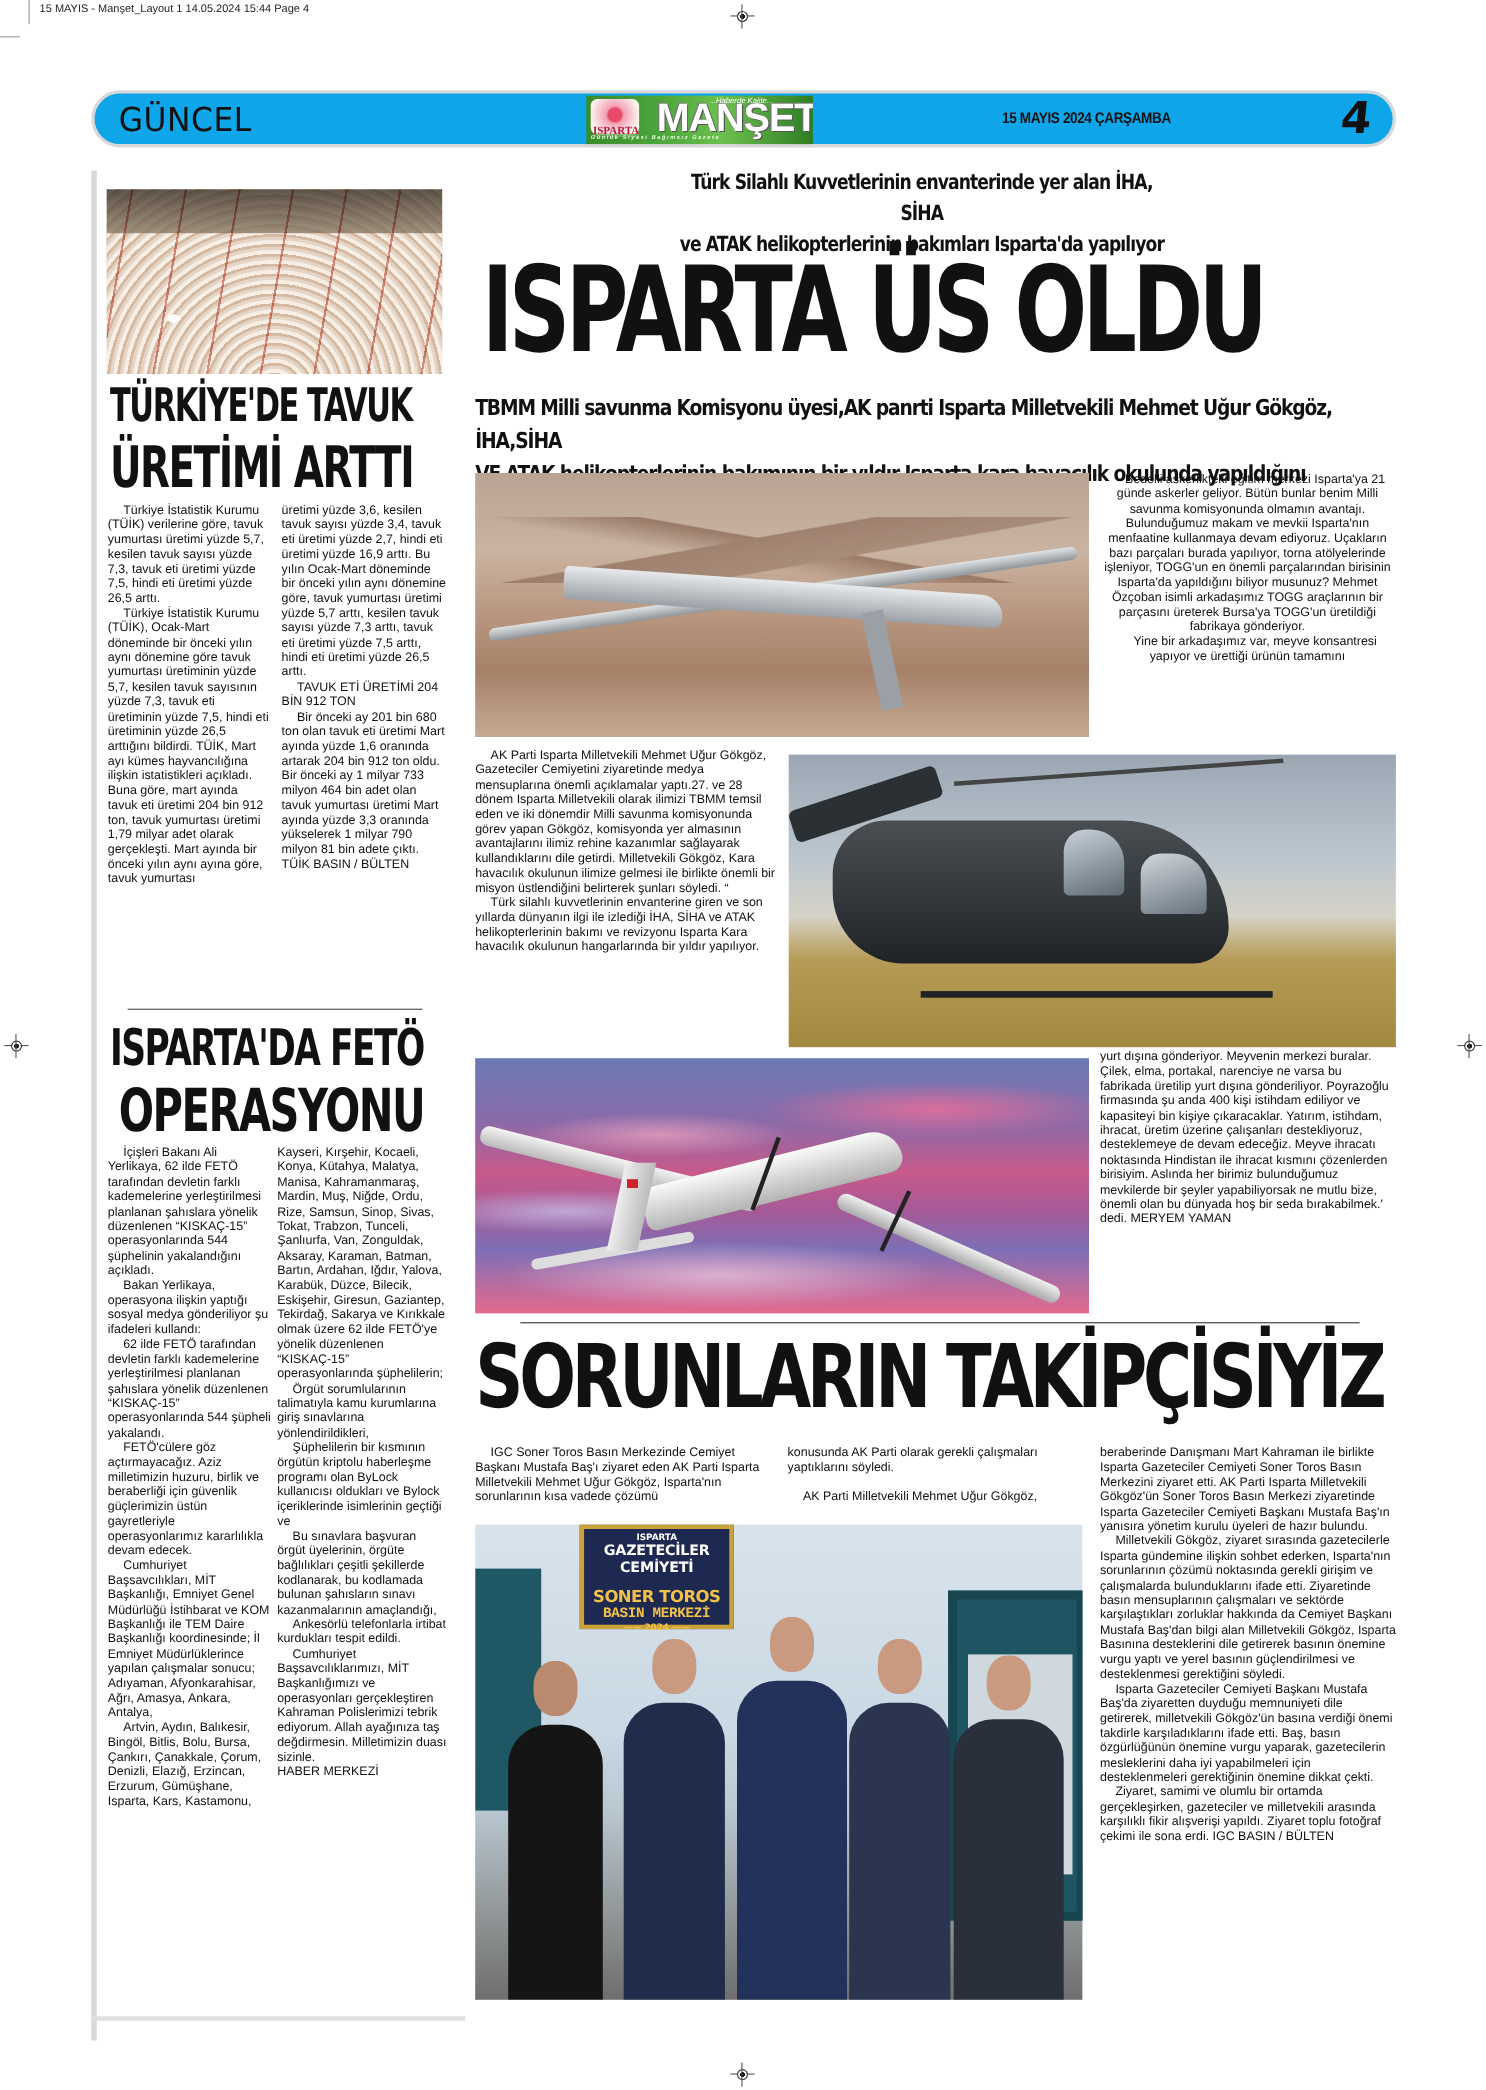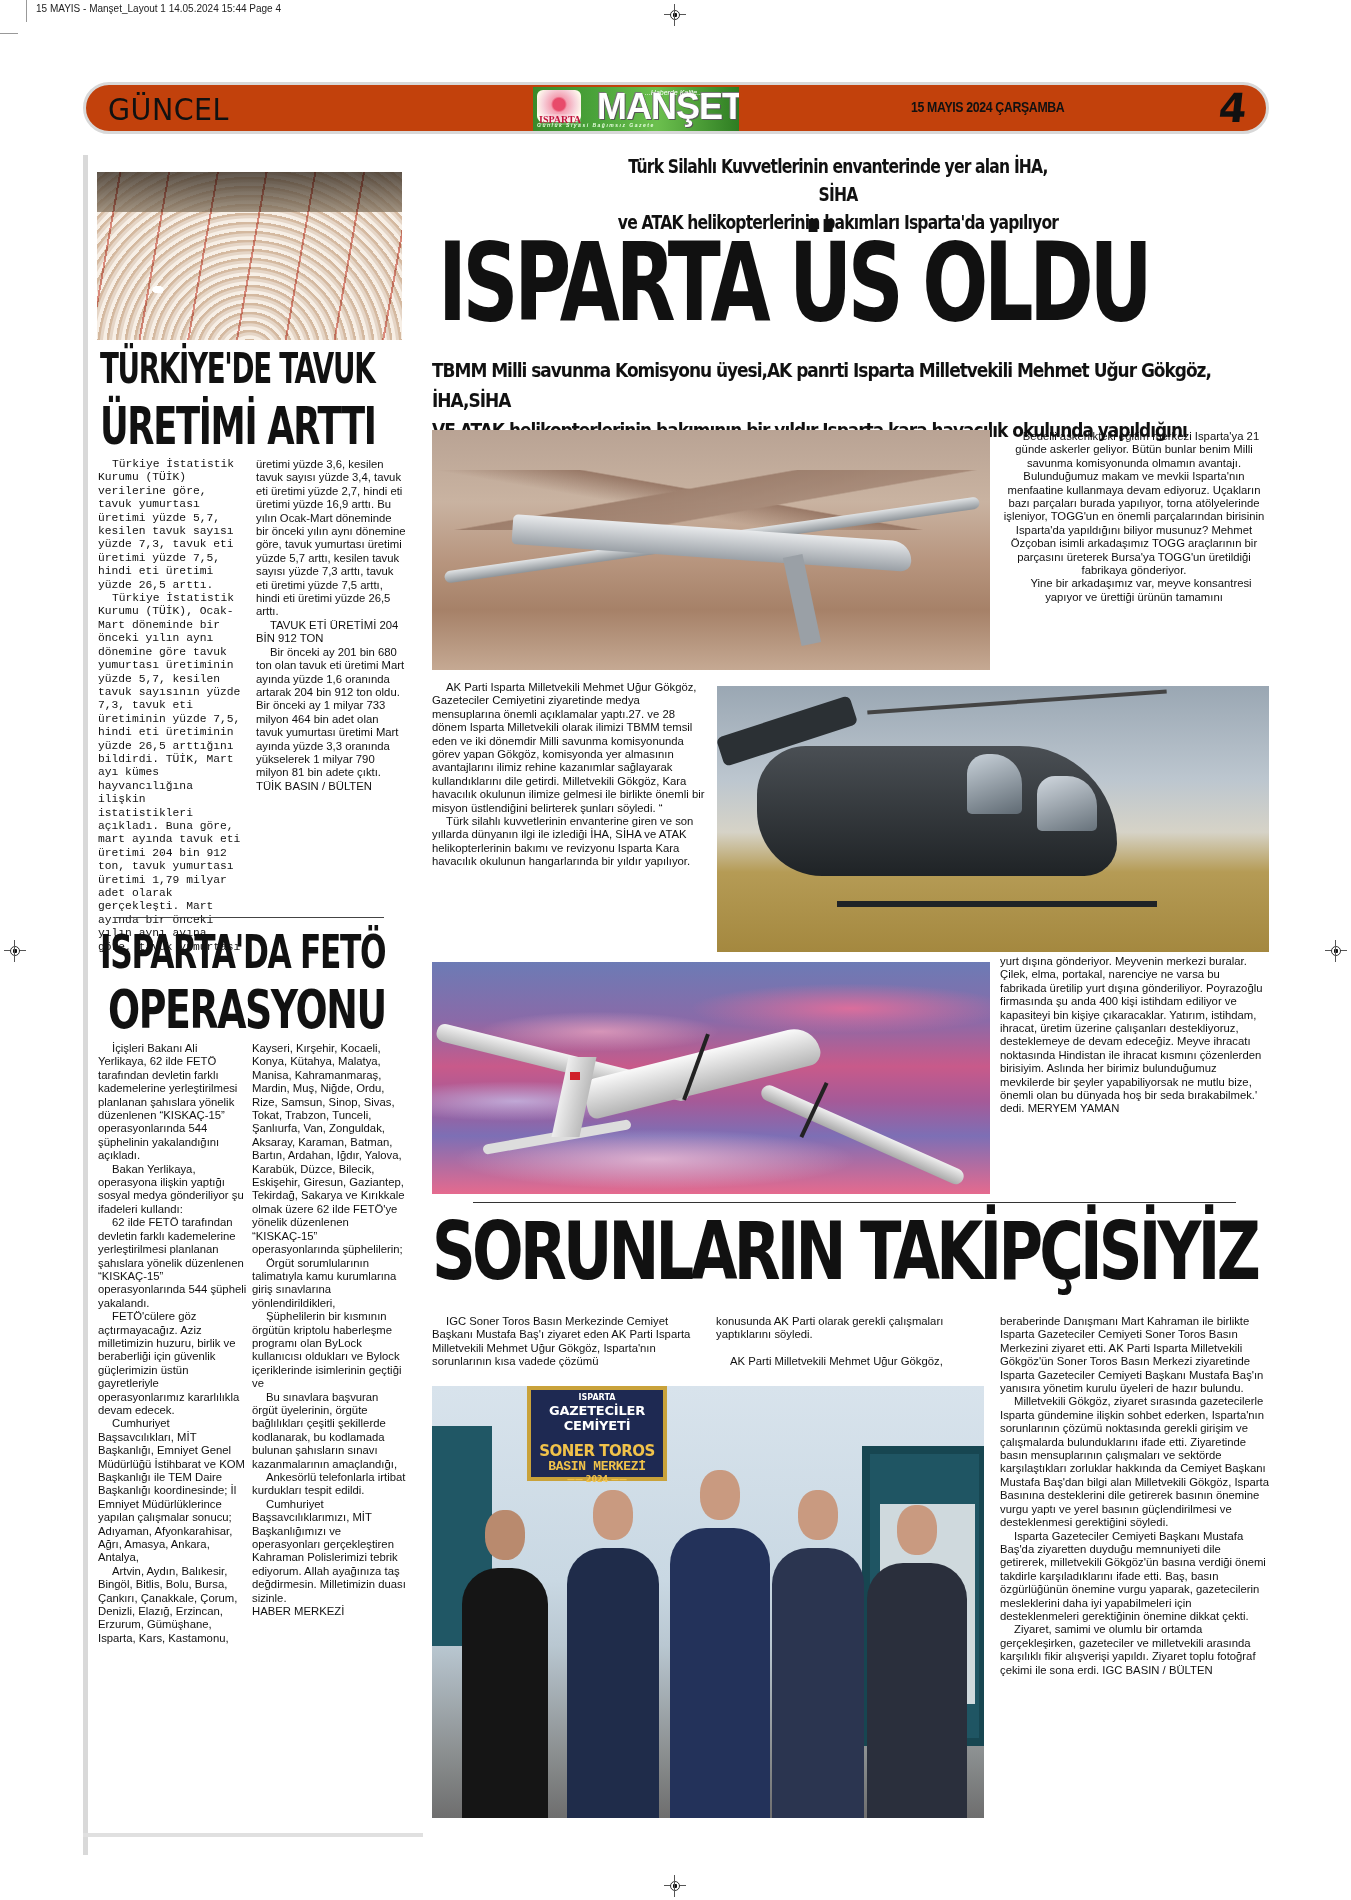--- a/index.html
+++ b/index.html
@@ -8,21 +8,21 @@
 
   .slug { position: absolute; left: 36px; top: 3px; font-size: 10px; color: #222; }
   .slug-rule { position: absolute; left: 26px; top: 0; width: 1px; height: 22px; background: #999; }
   .crop-tl { position: absolute; left: 0; top: 33px; width: 18px; height: 1px; background: #999; }
   .reg { position: absolute; width: 22px; height: 22px; }
   .reg::before { content: ""; position: absolute; left: 0; top: 10px; width: 22px; height: 1px; background: #555; }
   .reg::after { content: ""; position: absolute; left: 10px; top: 0; width: 1px; height: 22px; background: #555; }
   .reg span { position: absolute; left: 6px; top: 6px; width: 10px; height: 10px; border: 1px solid #333; border-radius: 50%; background: radial-gradient(circle, #111 0 2px, #fff 2.5px); }
 
   
-  .header { position: absolute; left: 83px; top: 82px; width: 1186px; height: 52px; border: 3px solid #d8d8d8; border-radius: 28px; background: #c2410c; }
+  .header { position: absolute; left: 83px; top: 82px; width: 1186px; height: 52px; border: 3px solid #d8d8d8; border-radius: 28px; background: #0ea5e9; }
   .section-name { position: absolute; left: 22px; top: 7px; font-family: "DejaVu Sans", sans-serif; font-size: 30px; letter-spacing: 0.5px; color: #111; font-weight: normal; transform: scaleX(0.95); transform-origin: left; }
   .logo { position: absolute; left: 447px; top: 2px; width: 206px; height: 44px; background: linear-gradient(90deg, #3a8a2a 0%, #4aa33a 30%, #6cc04e 60%, #2e7d22 100%); overflow: hidden; }
   .logo .rose { position: absolute; left: 4px; top: 3px; width: 44px; height: 32px; border-radius: 6px; background: radial-gradient(circle at 50% 45%, #e84a6a 0 6px, #f3a0b2 8px, #f7d1da 16px, #ffe 24px); }
   .logo .isparta { position: absolute; left: 6px; top: 27px; font-family: "Liberation Serif", serif; font-size: 10px; font-weight: bold; color: #c0143c; background: #fff3; }
   .logo .haberde { position: absolute; left: 112px; top: 2px; font-size: 7px; font-style: italic; color: #fff; }
   .logo .mname { position: absolute; left: 64px; top: 2px; font-size: 36px; font-weight: bold; color: #fff; letter-spacing: -1px; text-shadow: 1px 1px 0 #555, -1px -1px 0 #777; line-height: 36px; }
   .logo .tag { position: absolute; left: 4px; top: 35px; font-size: 5px; font-style: italic; font-weight: bold; color: #e8ffe0; letter-spacing: 1.5px; }
   .date { position: absolute; left: 825px; top: 14px; font-size: 14px; font-weight: bold; letter-spacing: -0.4px; transform: scaleX(0.88); transform-origin: left; }
   .page-num { position: absolute; left: 1133px; top: 0px; font-size: 40px; font-weight: 900; font-family: "DejaVu Sans", sans-serif; transform: skewX(-6deg); }
 
@@ -125,21 +125,21 @@
 <div class="left-frame"></div>
 <div class="left-bottom-rule"></div>
 
 <div class="img chicken-photo" title="Tavuk çiftliği (kümes) fotoğrafı">
   <div class="roof"></div>
   <div class="rows"></div>
 </div>
 <div class="headline-black" style="left:100px;top:344px;font-size:42px;transform:scaleX(0.66);">TÜRKİYE'DE TAVUK</div>
 <div class="headline-black" style="left:100px;top:396px;font-size:52px;transform:scaleX(0.68);">ÜRETİMİ ARTTI</div>
 
-<div class="bodytext" style="left:98px;top:458px;width:148px;font-family:Liberation Mono, monospace;">
+<div class="bodytext" style="left:98px;top:458px;width:148px;">
   <p>Türkiye İstatistik Kurumu (TÜİK) verilerine göre, tavuk yumurtası üretimi yüzde 5,7, kesilen tavuk sayısı yüzde 7,3, tavuk eti üretimi yüzde 7,5, hindi eti üretimi yüzde 26,5 arttı.</p>
   <p>Türkiye İstatistik Kurumu (TÜİK), Ocak-Mart döneminde bir önceki yılın aynı dönemine göre tavuk yumurtası üretiminin yüzde 5,7, kesilen tavuk sayısının yüzde 7,3, tavuk eti üretiminin yüzde 7,5, hindi eti üretiminin yüzde 26,5 arttığını bildirdi. TÜİK, Mart ayı kümes hayvancılığına ilişkin istatistikleri açıkladı. Buna göre, mart ayında tavuk eti üretimi 204 bin 912 ton, tavuk yumurtası üretimi 1,79 milyar adet olarak gerçekleşti. Mart ayında bir önceki yılın aynı ayına göre, tavuk yumurtası</p>
 </div>
 <div class="bodytext" style="left:256px;top:458px;width:150px;">
   <p class="noind">üretimi yüzde 3,6, kesilen tavuk sayısı yüzde 3,4, tavuk eti üretimi yüzde 2,7, hindi eti üretimi yüzde 16,9 arttı. Bu yılın Ocak-Mart döneminde bir önceki yılın aynı dönemine göre, tavuk yumurtası üretimi yüzde 5,7 arttı, kesilen tavuk sayısı yüzde 7,3 arttı, tavuk eti üretimi yüzde 7,5 arttı, hindi eti üretimi yüzde 26,5 arttı.</p>
   <p>TAVUK ETİ ÜRETİMİ 204 BİN 912 TON</p>
   <p>Bir önceki ay 201 bin 680 ton olan tavuk eti üretimi Mart ayında yüzde 1,6 oranında artarak 204 bin 912 ton oldu. Bir önceki ay 1 milyar 733 milyon 464 bin adet olan tavuk yumurtası üretimi Mart ayında yüzde 3,3 oranında yükselerek 1 milyar 790 milyon 81 bin adete çıktı.</p>
   <p class="noind">TÜİK BASIN / BÜLTEN</p>
 </div>
 <div style="position:absolute;left:116px;top:917px;width:268px;height:1px;background:#444;"></div>

